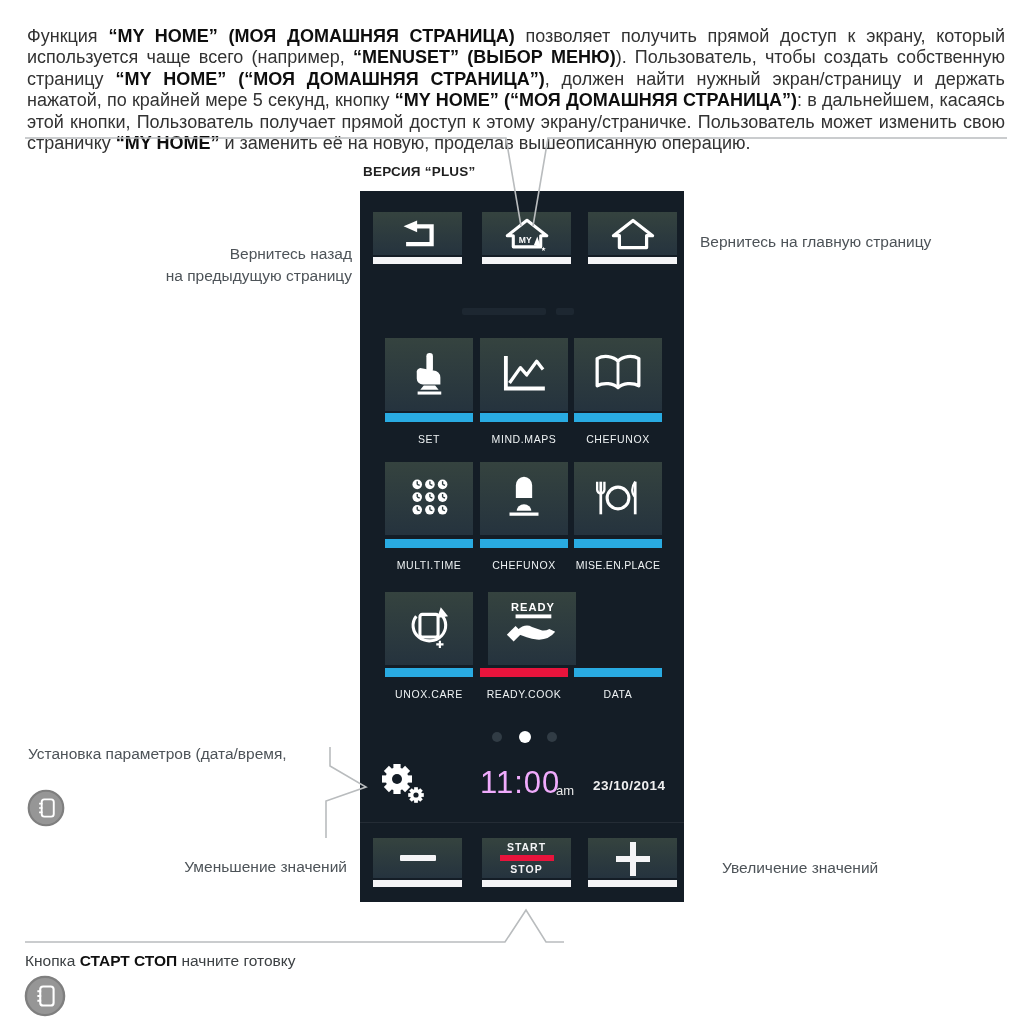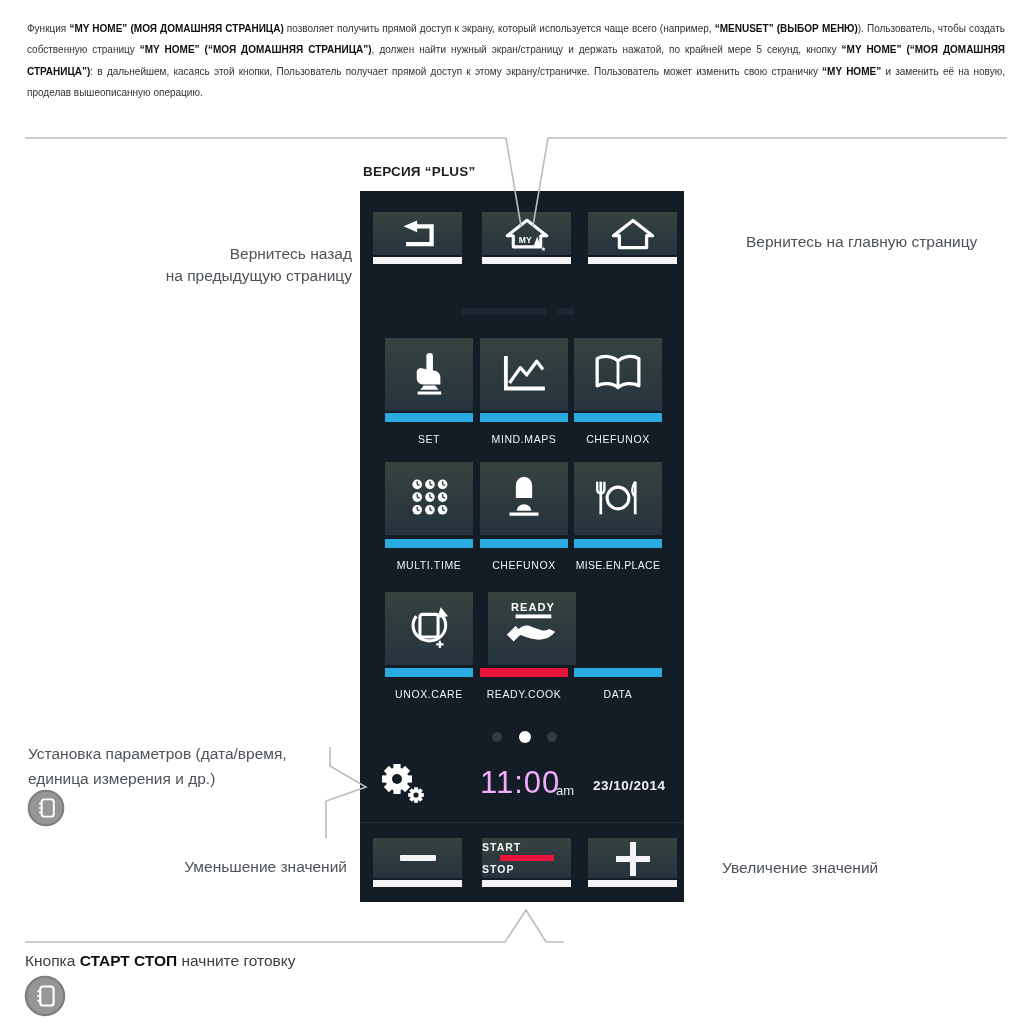--- a/index.html
+++ b/index.html
@@ -3,21 +3,21 @@
 <meta charset="utf-8">
 <style>
   html,body{margin:0;padding:0;}
   body{
     width:1024px;height:1024px;position:relative;background:#ffffff;
     font-family:"Liberation Sans", sans-serif;overflow:hidden;
   }
   
   .intro{
     position:absolute;left:27px;top:8px;width:978px;
-    font-size:10px;line-height:21.4px;color:#30exactly;
+    font-size:18px;line-height:21.4px;color:#30exactly;
     color:#323232;text-align:justify;
   }
   .intro .b{font-weight:bold;color:#0e0e0e;}
   
   .callouts{position:absolute;left:0;top:0;z-index:30;pointer-events:none;}
   
   .ann{position:absolute;color:#4d5358;font-size:15.5px;line-height:21.5px;}
   .version{
     position:absolute;left:363px;top:164px;font-size:13.5px;font-weight:bold;
     color:#1f1f1f;letter-spacing:.2px;
@@ -39,41 +39,40 @@
   }
   .ghost{position:absolute;background:#1d2731;border-radius:2px;height:7px;}
   .dot{position:absolute;border-radius:50%;}
   .clock{
     position:absolute;left:120px;top:574px;width:75px;font-size:31px;
     color:#f0abfc;letter-spacing:1px;font-weight:normal;
   }
   .meridiem{position:absolute;left:196px;top:592px;font-size:13px;color:#e8e8e8;}
   .pdate{position:absolute;left:233px;top:587px;font-size:13.5px;font-weight:bold;color:#f0f0f0;letter-spacing:.5px;}
   .divider{position:absolute;left:0;top:631px;width:324px;border-top:1px solid rgba(255,255,255,0.07);}
-  .ss-start,.ss-stop{font-size:10.5px;font-weight:bold;letter-spacing:1px;color:#f4f4f6;}
+  .ss-start,.ss-stop{font-size:10.5px;font-weight:bold;letter-spacing:1px;color:#f4f4f6;text-align:center;}
   .redbar{width:54px;height:6px;background:#e8143c;margin:2px auto;}
   .minusbar{width:36px;height:6px;background:#f4f4f6;border-radius:1px;}
   svg{display:block;}
   .icon-center{position:absolute;left:50%;transform:translateX(-50%);}
 </style>
 </head>
 <body>
 
 <p class="intro"><span>Функция </span><span class="b">“MY HOME” (МОЯ ДОМАШНЯЯ СТРАНИЦА)</span><span> позволяет получить прямой доступ к экрану, который используется чаще всего (например, </span><span class="b">“MENUSET” (ВЫБОР МЕНЮ)</span><span>). Пользователь, чтобы создать собственную страницу </span><span class="b">“MY HOME” (“МОЯ ДОМАШНЯЯ СТРАНИЦА”)</span><span>, должен найти нужный экран/страницу и держать нажатой, по крайней мере 5 секунд, кнопку </span><span class="b">“MY HOME” (“МОЯ ДОМАШНЯЯ СТРАНИЦА”)</span><span>: в дальнейшем, касаясь этой кнопки, Пользователь получает прямой доступ к этому экрану/страничке. Пользователь может изменить свою страничку </span><span class="b">“MY HOME”</span><span> и заменить её на новую, проделав вышеописанную операцию.</span></p>
 
 <div class="version">ВЕРСИЯ “PLUS”</div>
 
 <div class="ann" style="right:672px;top:243px;text-align:right;">
   <div>Вернитесь назад</div>
   <div>на предыдущую страницу</div>
 </div>
-<div class="ann" style="left:700px;top:231px;margin-left:46px;">Вернитесь на главную страницу</div>
+<div class="ann" style="left:700px;top:231px;">Вернитесь на главную страницу</div>
 <div class="ann" style="left:28px;top:741px;line-height:25px;">
   <div>Установка параметров (дата/время,</div>
-  <div>единица измерения и др.)</div>
 </div>
 <div class="ann" style="right:677px;top:856px;text-align:right;">Уменьшение значений</div>
 <div class="ann" style="left:722px;top:857px;">Увеличение значений</div>
 <div class="ann" style="left:25px;top:950px;color:#3c4043;"><span>Кнопка </span><span class="b" style="font-weight:bold;color:#101010;">СТАРТ СТОП</span><span> начните готовку</span></div>
 
 <svg style="position:absolute;left:27px;top:789px;" width="38" height="38" viewBox="0 0 44 44">
   <circle cx="22" cy="22" r="20" fill="#969696"></circle>
   <circle cx="22" cy="22" r="20" fill="none" stroke="#7f7f7f" stroke-width="2.5"></circle>
   <rect x="17" y="12" width="14" height="20" rx="3" fill="none" stroke="#ffffff" stroke-width="2.2"></rect>
   <path d="M14 17 h4 M14 22 h4 M14 27 h4" stroke="#ffffff" stroke-width="2" fill="none"></path>

